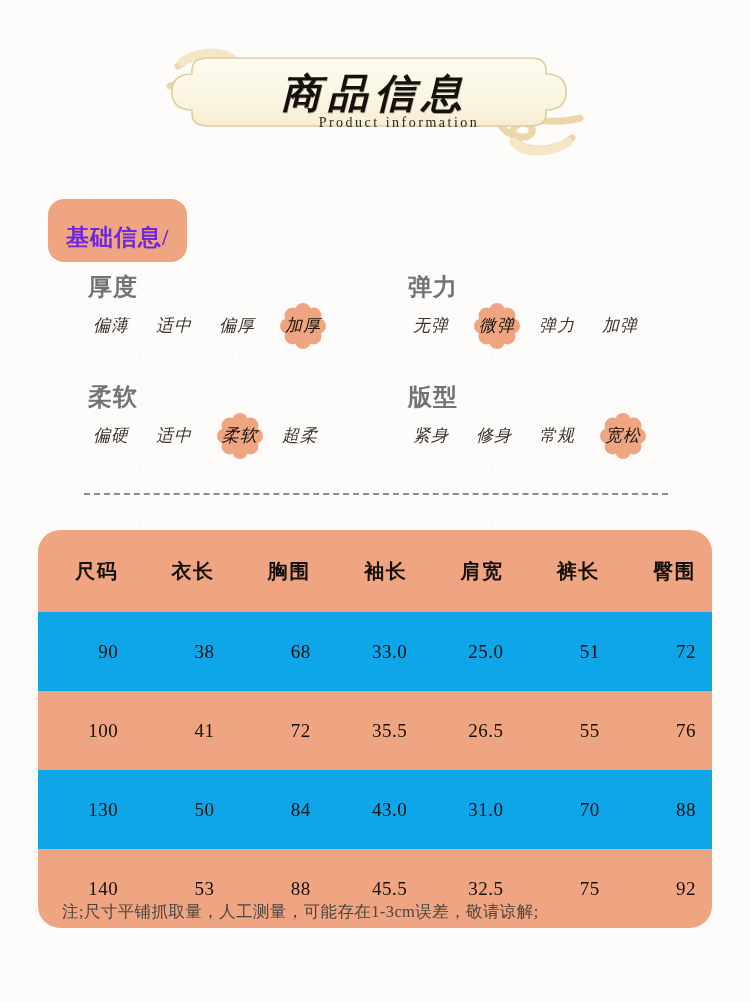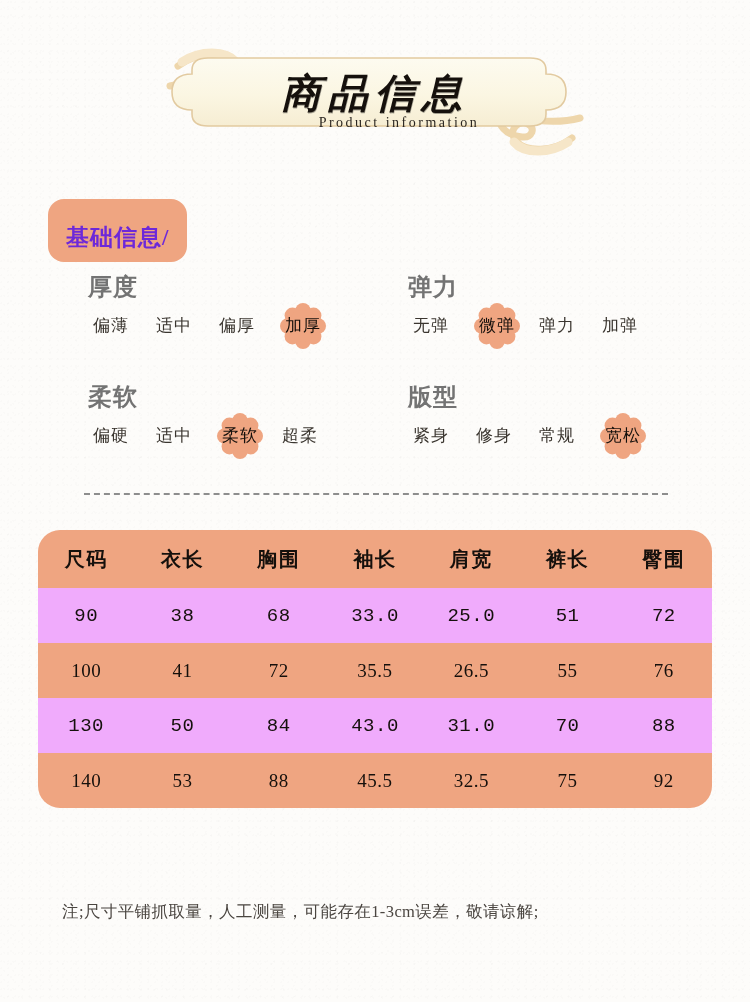--- a/index.html
+++ b/index.html
@@ -102,20 +102,21 @@
     font-weight: bold;
     color: #737373;
     letter-spacing: 1px;
     margin-bottom: 4px;
     line-height: 1.25;
   }
   .attr-opts {
     display: flex;
     align-items: center;
     height: 40px;
+    font-style: italic;
   }
   .opt {
     font-size: 17px;
     color: #3b3630;
     letter-spacing: 1px;
     padding: 0 5px;
     margin-right: 17px;
     white-space: nowrap;
     line-height: 40px;
   }
@@ -155,35 +156,35 @@
     left: 38px;
     top: 530px;
     width: 674px;
     border-collapse: collapse;
     border-radius: 22px;
     overflow: hidden;
     z-index: 3;
     table-layout: fixed;
   }
   .size-table th, .size-table td {
-    text-align: center;
+    text-align: right;
     font-size: 19px;
     color: #15100c;
     height: 47px;
-    padding: 4px;
+    padding: 16px;
     letter-spacing: 0.5px;
   }
   .size-table th {
     background: #efa581;
     font-weight: bold;
     font-size: 20px;
     height: 50px;
     letter-spacing: 1.5px;
   }
-  .size-table tbody tr.odd td { background: #f0abfc; font-family: Liberation Mono, monospace; }
+  .size-table tbody tr.odd td { background: #0ea5e9; }
   .size-table tbody tr.even td { background: #efa581; }
 
   
   .note {
     position: absolute;
     left: 62px;
     top: 896px;
     width: 660px;
     z-index: 3;
     font-size: 16.5px;

